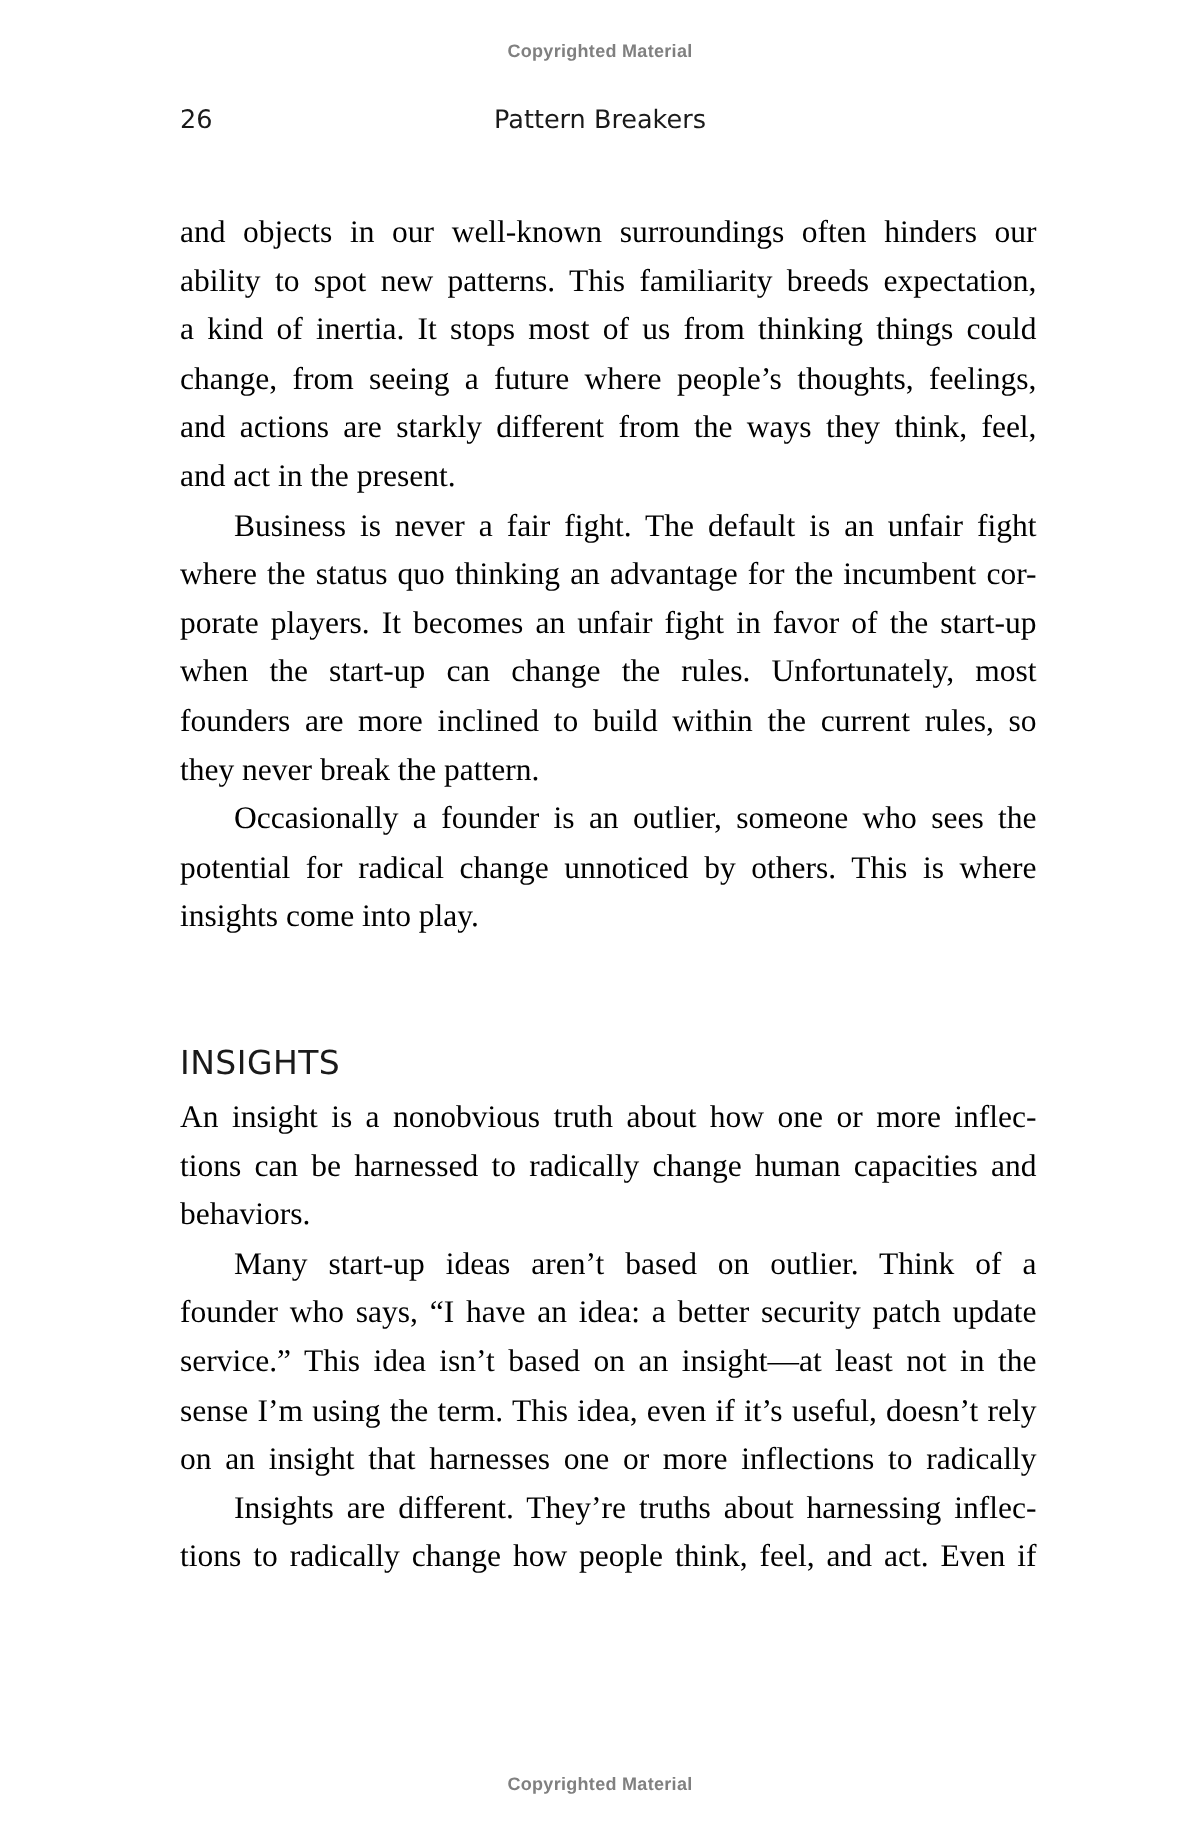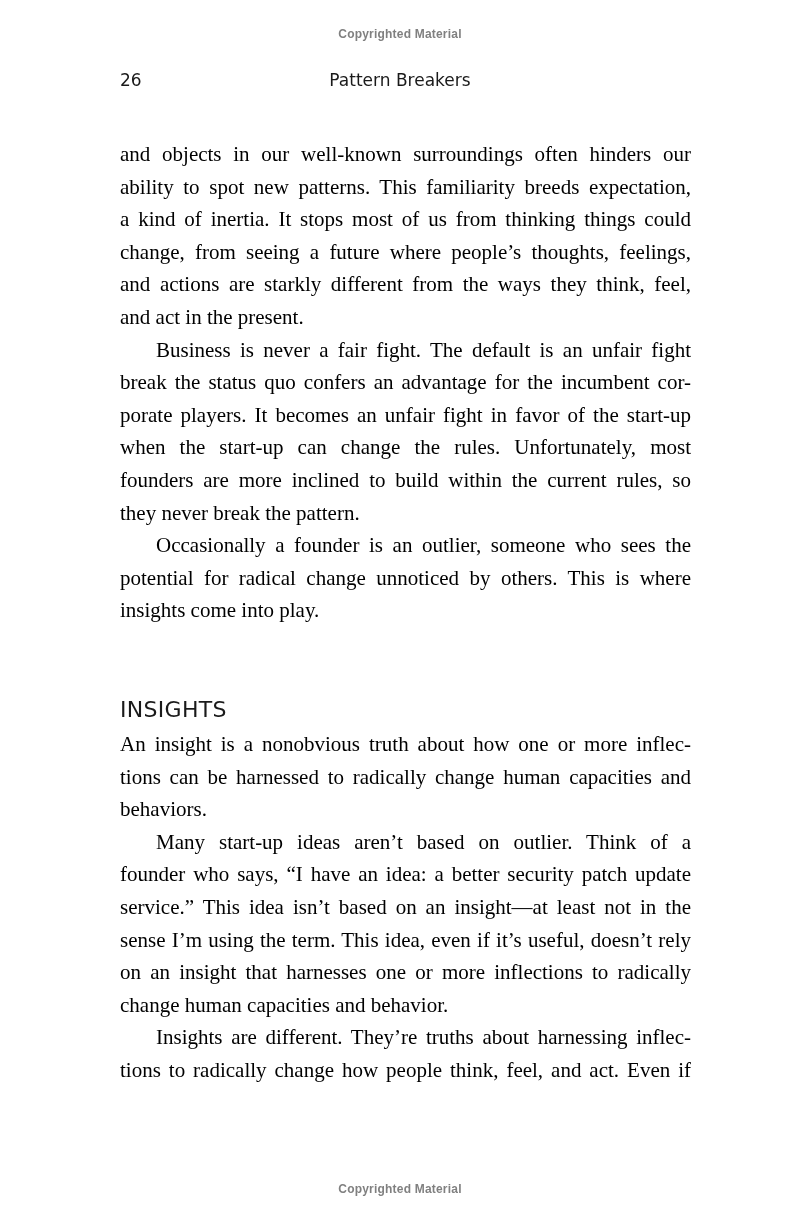--- a/index.html
+++ b/index.html
@@ -48,21 +48,21 @@
   <div>
     <span class="line">and objects in our well-known surroundings often hinders our</span>
     <span class="line">ability to spot new patterns. This familiarity breeds expectation,</span>
     <span class="line">a kind of inertia. It stops most of us from thinking things could</span>
     <span class="line">change, from seeing a future where people’s thoughts, feelings,</span>
     <span class="line">and actions are starkly different from the ways they think, feel,</span>
     <span class="line last">and act in the present.</span>
   </div>
   <div>
     <span class="line indent">Business is never a fair fight. The default is an unfair fight</span>
-    <span class="line">break the status quo confers an advantage for the incumbent cor-</span>
+    <span class="line">where the status quo thinking an advantage for the incumbent cor-</span>
     <span class="line">porate players. It becomes an unfair fight in favor of the start-up</span>
     <span class="line">when the start-up can change the rules. Unfortunately, most</span>
     <span class="line">founders are more inclined to build within the current rules, so</span>
     <span class="line last">they never break the pattern.</span>
   </div>
   <div>
     <span class="line indent">Occasionally a founder is an outlier, someone who sees the</span>
     <span class="line">potential for radical change unnoticed by others. This is where</span>
     <span class="line last">insights come into play.</span>
   </div>
@@ -75,21 +75,20 @@
     <span class="line">An insight is a nonobvious truth about how one or more inflec-</span>
     <span class="line">tions can be harnessed to radically change human capacities and</span>
     <span class="line last">behaviors.</span>
   </div>
   <div>
     <span class="line indent">Many start-up ideas aren’t based on outlier. Think of a</span>
     <span class="line">founder who says, “I have an idea: a better security patch update</span>
     <span class="line">service.” This idea isn’t based on an insight—at least not in the</span>
     <span class="line">sense I’m using the term. This idea, even if it’s useful, doesn’t rely</span>
     <span class="line">on an insight that harnesses one or more inflections to radically</span>
-    <span class="line last">change human capacities and behavior.</span>
   </div>
   <div>
     <span class="line indent">Insights are different. They’re truths about harnessing inflec-</span>
     <span class="line">tions to radically change how people think, feel, and act. Even if</span>
   </div>
 </div>
 
 <div class="copyright bottom">Copyrighted Material</div>
 
 </body></html>

